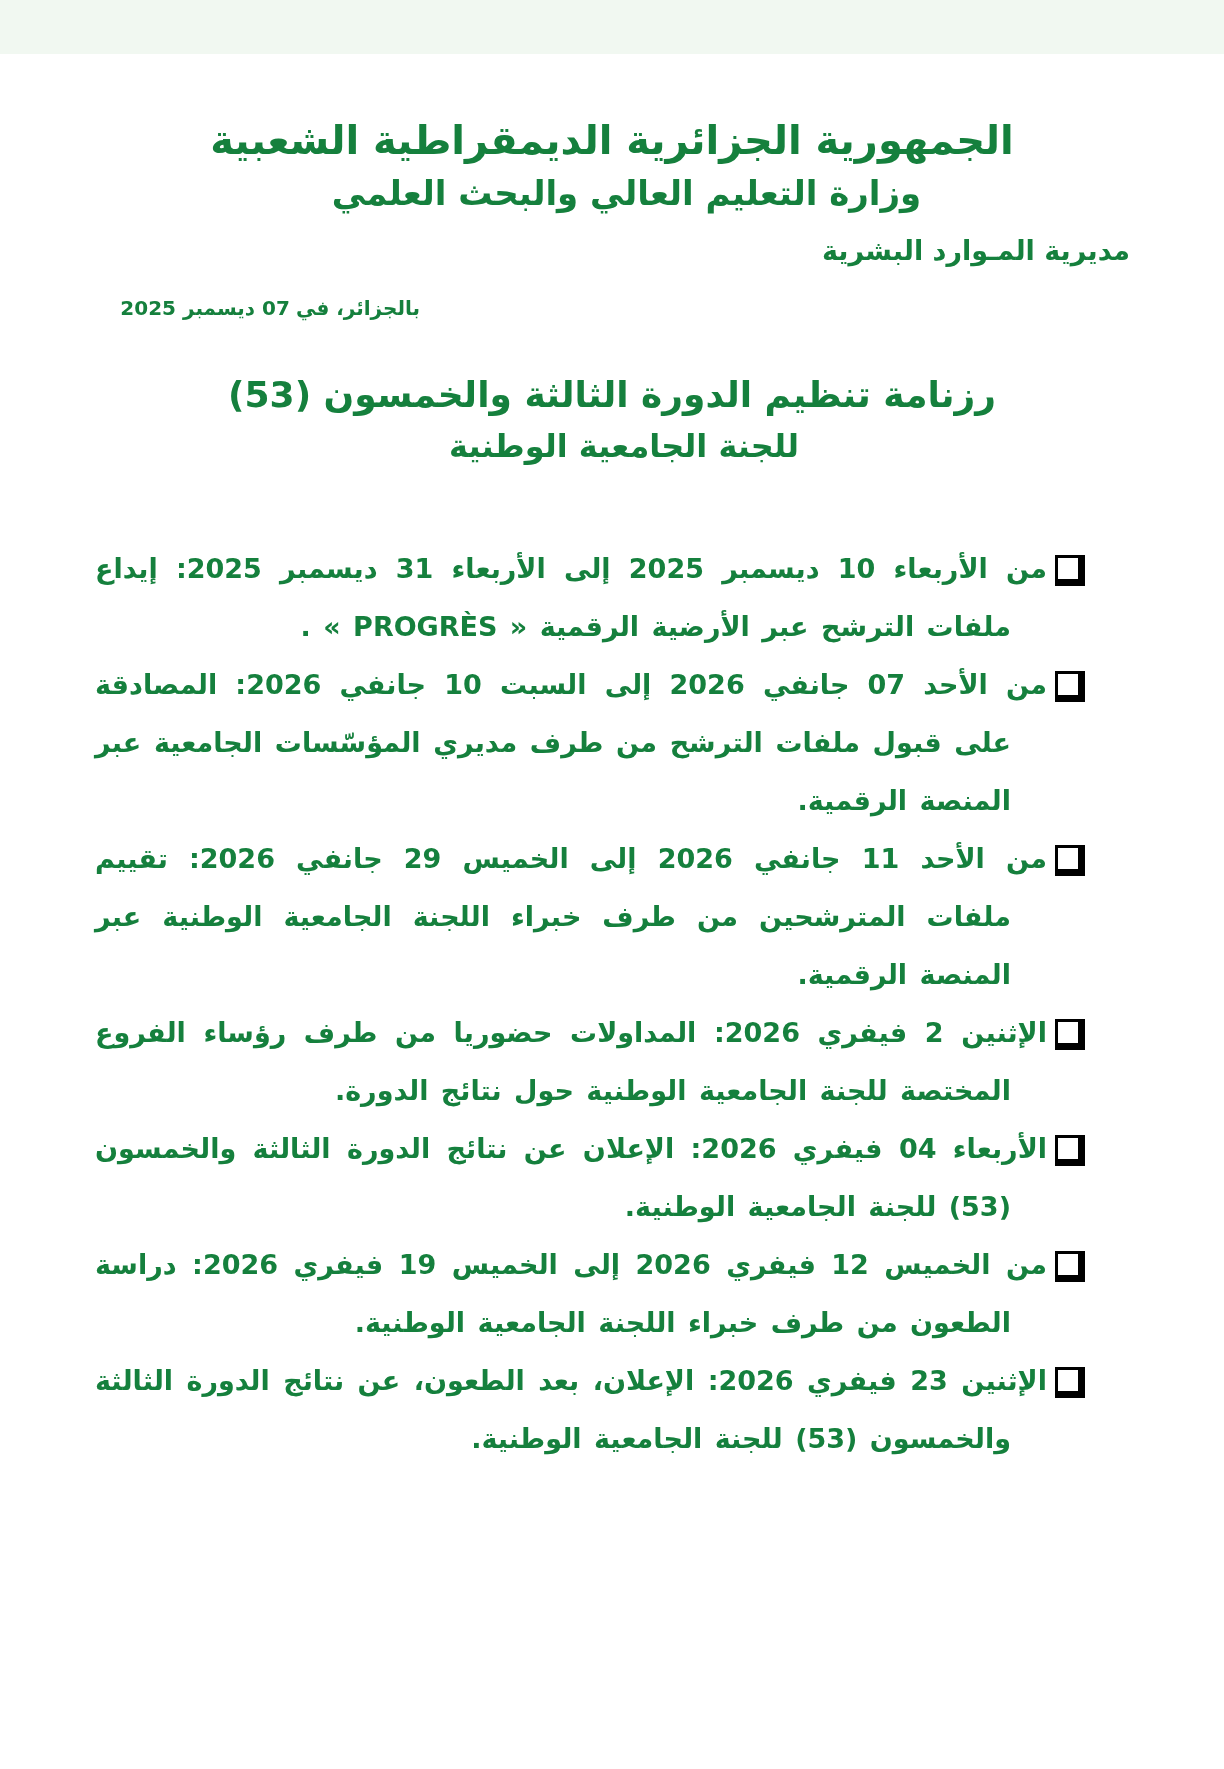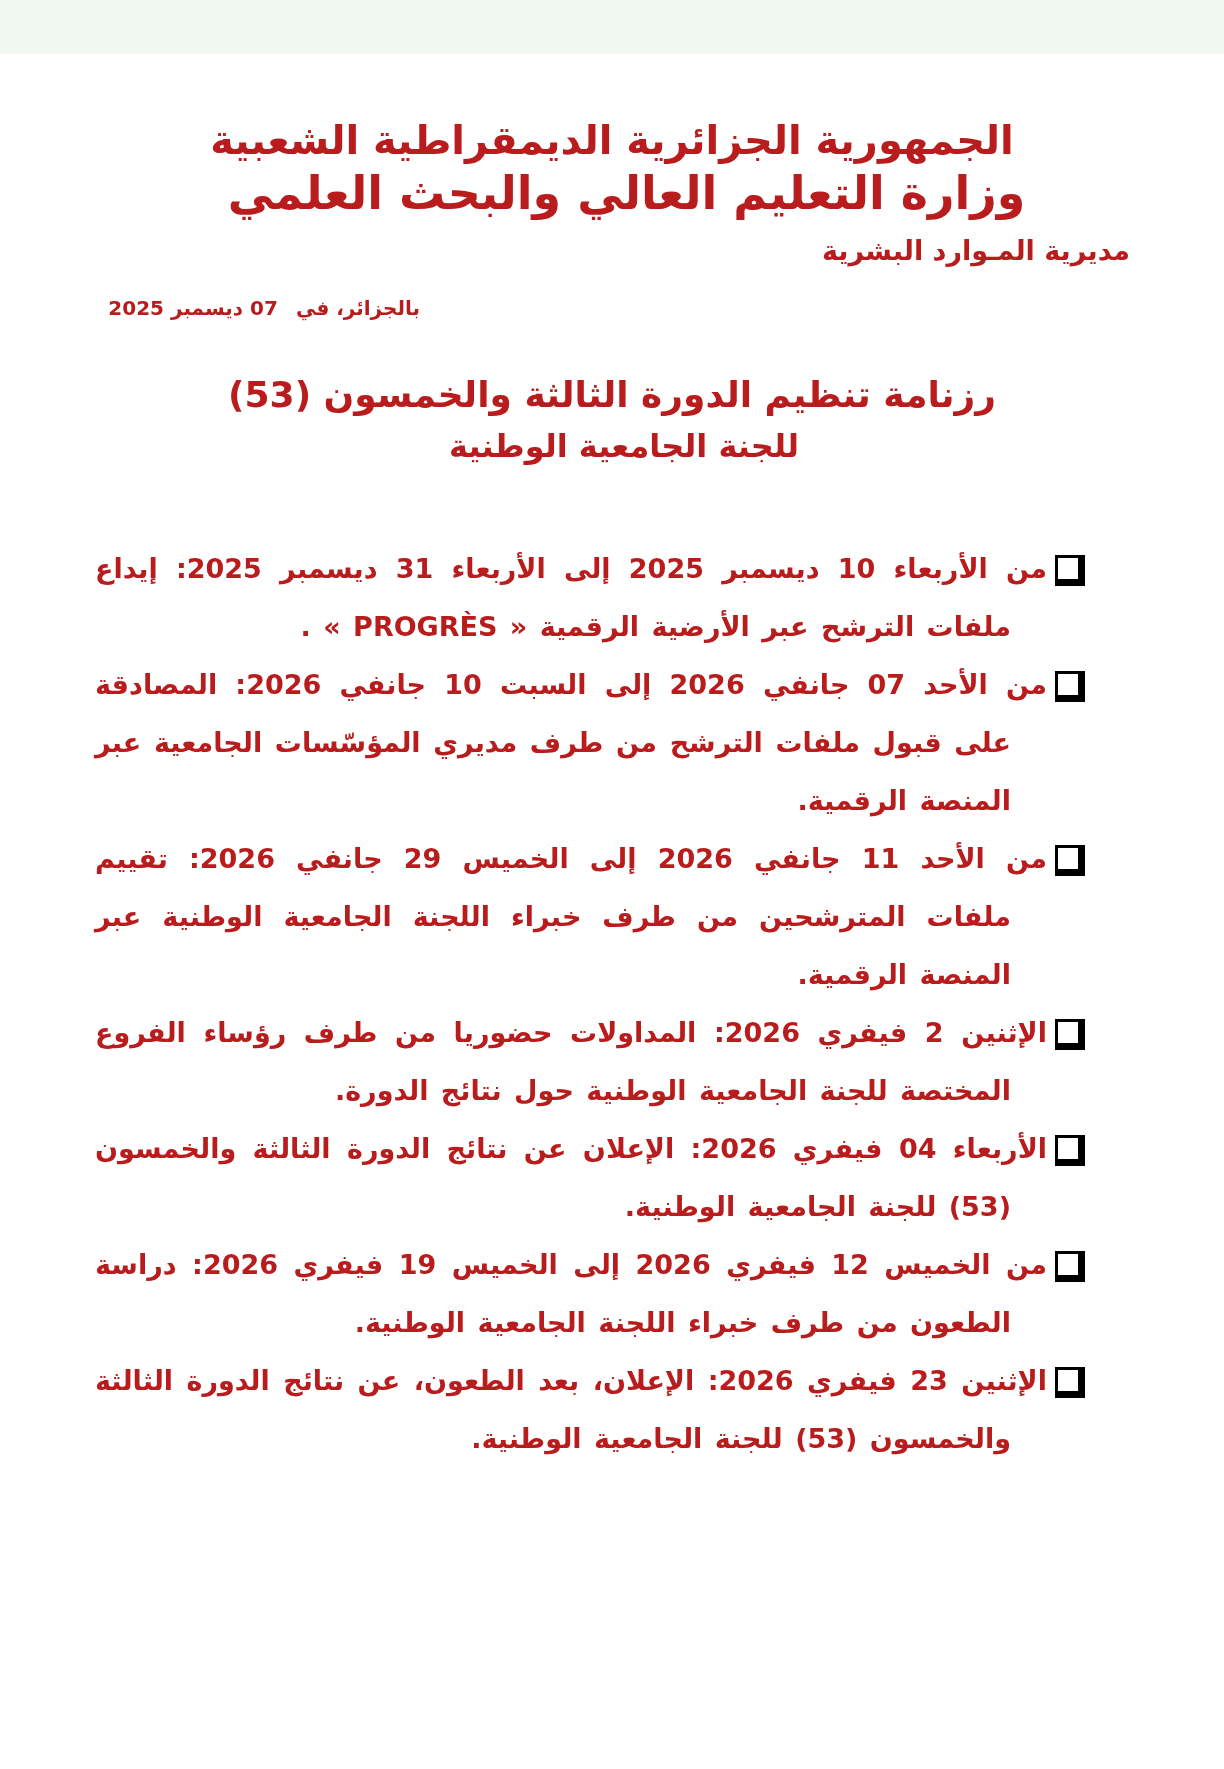--- a/index.html
+++ b/index.html
@@ -1,46 +1,46 @@
 <!DOCTYPE html>
 <html lang="ar"><head>
 <meta charset="utf-8">
 <style>
   html,body { margin:0; padding:0; background:#ffffff; }
   .page {
     position:relative;
     width:1224px; height:1769px;
     background:#ffffff;
-    color:#b91c1c;
+    color:#15803d;
     font-family:"DejaVu Sans", sans-serif;
     overflow:hidden;
   }
   .top-band { width:100%; height:54px; background:#f1f8f1; }
 
   .hdr1 {
     margin-top:58px;
     text-align:center; direction:rtl;
     font-size:40px; font-weight:bold; line-height:56px;
   }
   .hdr2 {
     text-align:center; direction:rtl;
-    font-size:46px; font-weight:bold; line-height:50px;margin-left:29px;
+    font-size:34px; font-weight:bold; line-height:50px;margin-left:29px;
   }
   .directorate {
     direction:rtl; text-align:right;
     margin:14px 94px 0 0;
     font-size:27px; font-weight:bold; line-height:38px;
   }
   .date-line {
     direction:rtl; text-align:right;
     margin:24px 804px 0 0;
     font-size:20px; font-weight:bold; line-height:28px;
     white-space:nowrap;
   }
-  .date-line .place { margin-left:18px; }
+  .date-line .place { margin-left:6px; }
 
   .doc-title { margin-top:46px; text-align:center; direction:rtl; font-weight:bold; }
   .doc-title .t1 { font-size:36px; line-height:54px;margin-top:24px; }
   .doc-title .t2 { font-size:32px; line-height:48px;margin-left:24px; }
 
   .schedule {
     direction:rtl;
     margin:70px 139px 0 95px;
   }
   .item { position:relative; padding-right:74px; }

